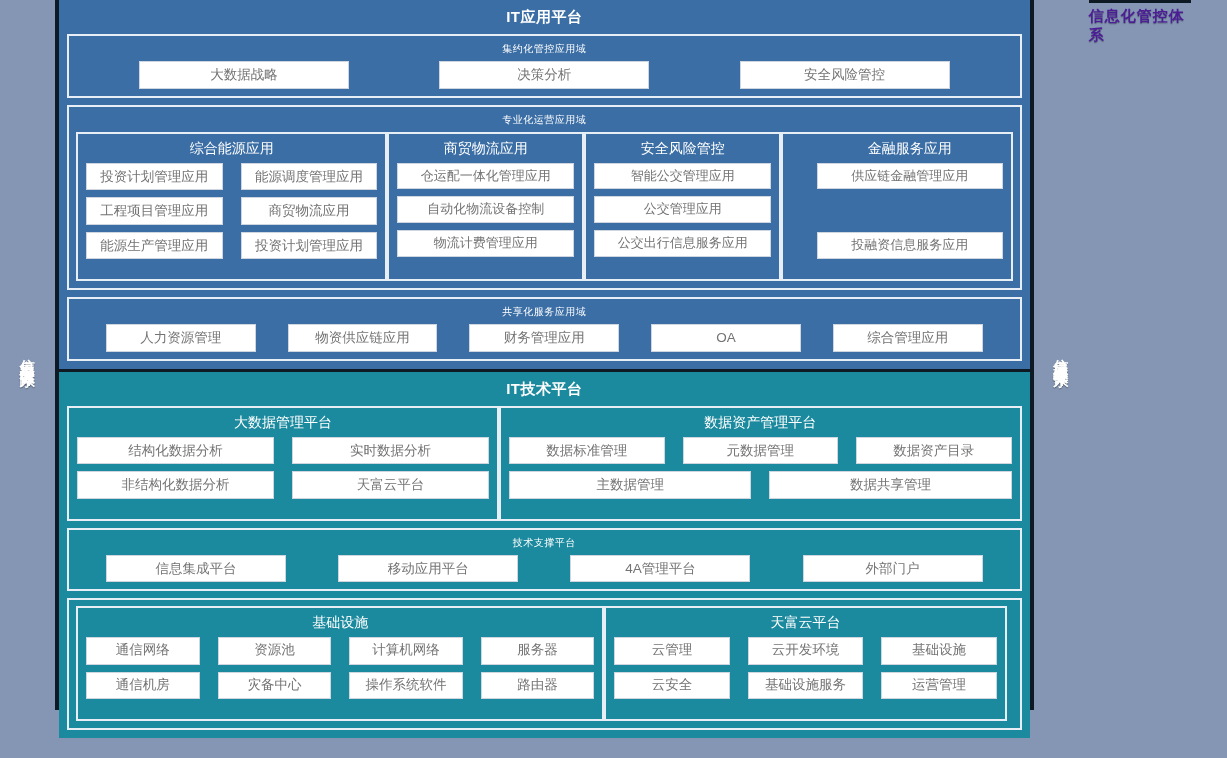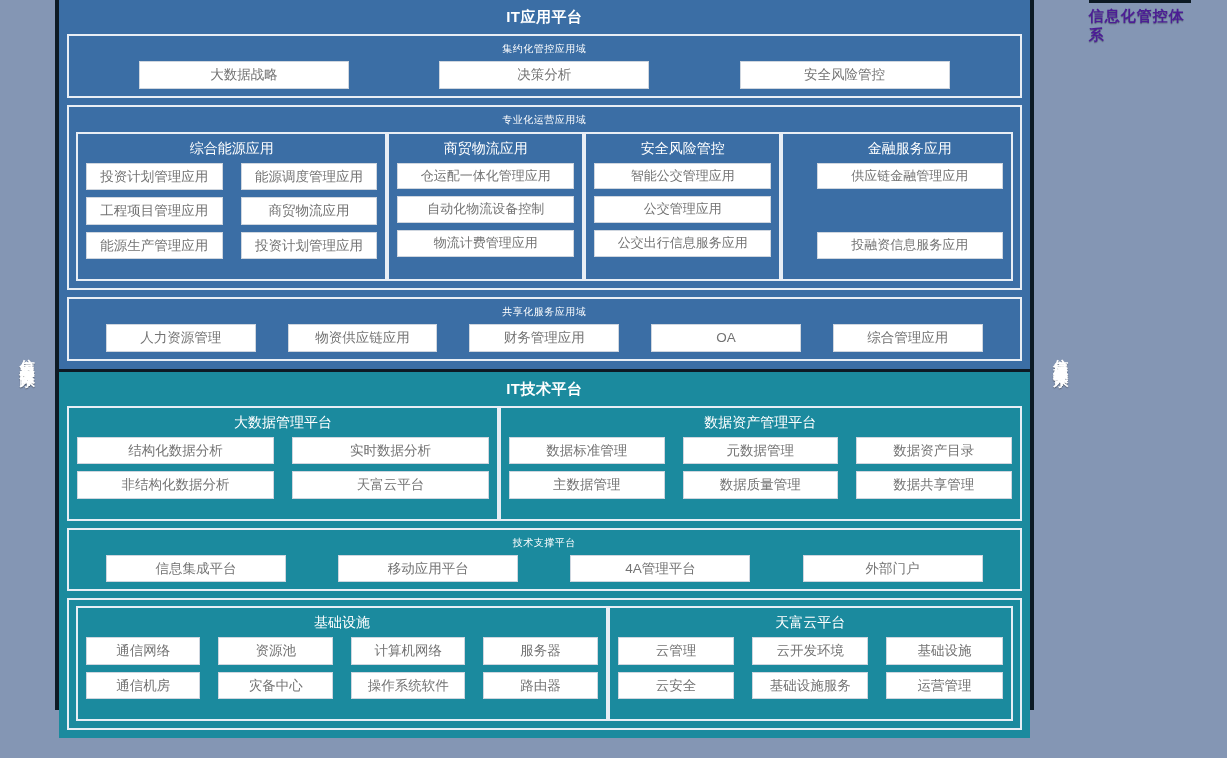--- a/index.html
+++ b/index.html
@@ -281,39 +281,38 @@
 
             <div class="group" style="flex:1.22 1 0;">
               <div class="group-title">数据资产管理平台</div>
               <div class="row">
                 <div class="chip">数据标准管理</div>
                 <div class="chip">元数据管理</div>
                 <div class="chip">数据资产目录</div>
               </div>
               <div class="row">
                 <div class="chip">主数据管理</div>
-                <div class="chip">数据质量管理</div>
                 <div class="chip">数据共享管理</div>
               </div>
             </div>
 
           </div>
         </div>
 
         <div class="region">
           <div class="region-title">技术支撑平台</div>
           <div class="shared-row">
             <div class="chip">信息集成平台</div>
             <div class="chip">移动应用平台</div>
             <div class="chip">4A管理平台</div>
             <div class="chip">外部门户</div>
           </div>
         </div>
 
-        <div class="region" style="padding:6px 7px 7px 7px;">
+        <div class="region" style="padding:6px 13px 7px 7px;font-family:Liberation Mono, monospace;">
           <div class="cols">
 
             <div class="group" style="flex:1.33 1 0;">
               <div class="group-title">基础设施</div>
               <div class="row">
                 <div class="chip">通信网络</div>
                 <div class="chip">资源池</div>
                 <div class="chip">计算机网络</div>
                 <div class="chip">服务器</div>
               </div>

